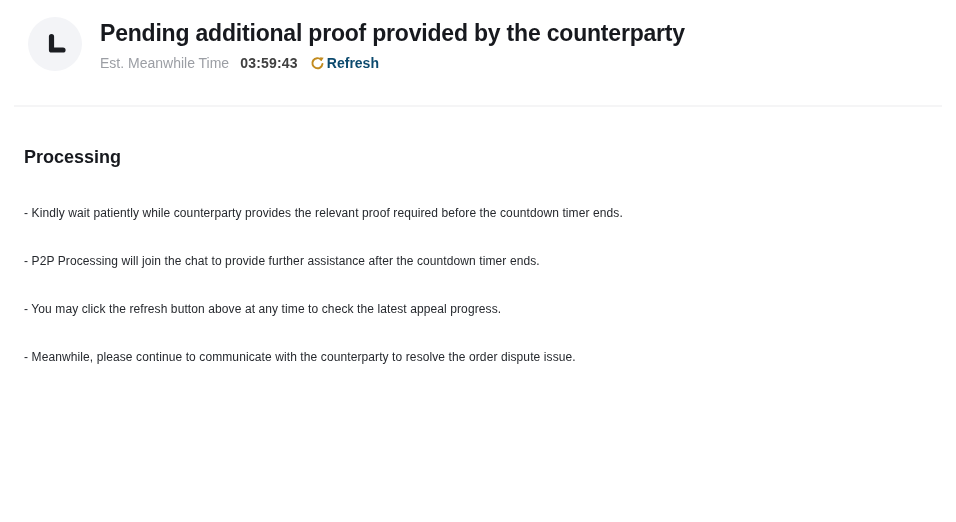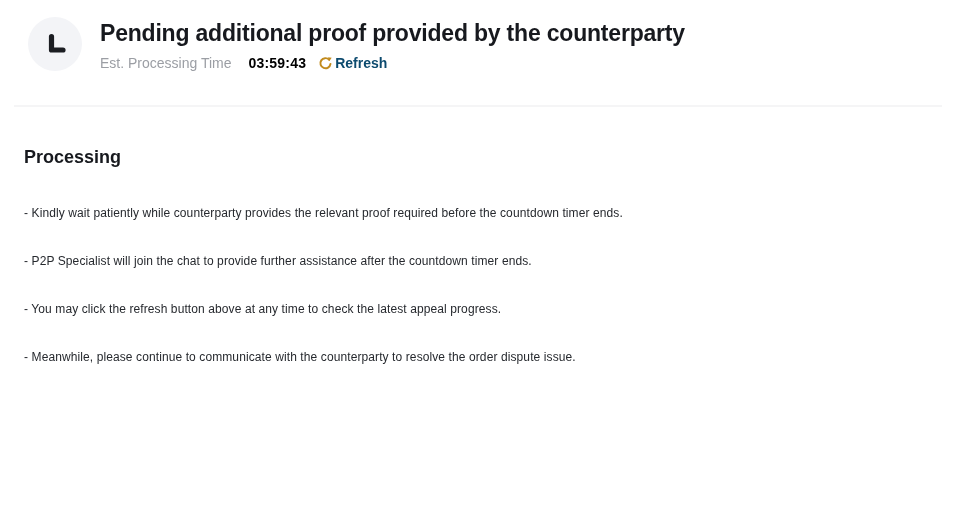--- a/index.html
+++ b/index.html
@@ -37,21 +37,21 @@
     margin: 0;
   }
   .subtitle-row {
     margin-top: 7px;
     display: flex;
     align-items: center;
     font-size: 14px;
     line-height: 18px;
   }
   .sub-label { color: #9b9ea4; }
-  .countdown { color: #000000; font-weight: 700; margin-left: 17px; letter-spacing: 0.2px; text-align: center; }
+  .countdown { color: #404040; font-weight: 700; margin-left: 11px; letter-spacing: 0.2px; text-align: center; }
   .refresh-btn {
     display: inline-flex;
     align-items: center;
     margin-left: 12px;
     color: #0c4a6e;
     font-weight: 700;
     cursor: pointer;
     user-select: none;
   }
   .refresh-btn svg { display: block; margin-right: 2px; }
@@ -94,21 +94,21 @@
         <svg width="28" height="28" viewBox="0 0 28 28" aria-hidden="true">
           <path d="M10.5 6.5 V 20 H 22" fill="none" stroke="#1b1d22" stroke-width="5.2" stroke-linecap="round" stroke-linejoin="round"></path>
         </svg>
       </span>
     </div>
 
     <div class="header-text">
       <h1 class="page-title">Pending additional proof provided by the counterparty</h1>
 
       <div class="subtitle-row">
-        <span class="sub-label">Est. Processing Time</span>
+        <span class="sub-label">Est. Meanwhile Time</span>
         <span class="countdown">03:59:43</span>
 
         <span class="refresh-btn">
           <span>
             <svg width="15" height="15" viewBox="0 0 16 16" aria-hidden="true">
               <path d="M13.3 8.4 A 5.4 5.4 0 1 1 11.9 4.0" fill="none" stroke="#c28b1e" stroke-width="2.1" stroke-linecap="round"></path>
               <path d="M10.7 1.2 L 14.6 1.9 L 12.1 5.2 Z" fill="#c28b1e"></path>
             </svg>
           </span>
           <span>Refresh</span>
@@ -117,19 +117,19 @@
     </div>
   </div>
 
   <div class="divider"></div>
 
   <div class="content">
     <h2 class="instruction-heading">Processing</h2>
 
     <div>
       <p class="instruction-item">- Kindly wait patiently while counterparty provides the relevant proof required before the countdown timer ends.</p>
-      <p class="instruction-item">- P2P Specialist will join the chat to provide further assistance after the countdown timer ends.</p>
+      <p class="instruction-item">- P2P Processing will join the chat to provide further assistance after the countdown timer ends.</p>
       <p class="instruction-item">- You may click the refresh button above at any time to check the latest appeal progress.</p>
       <p class="instruction-item">- Meanwhile, please continue to communicate with the counterparty to resolve the order dispute issue.</p>
     </div>
   </div>
 
 </div>
 
 </body></html>

